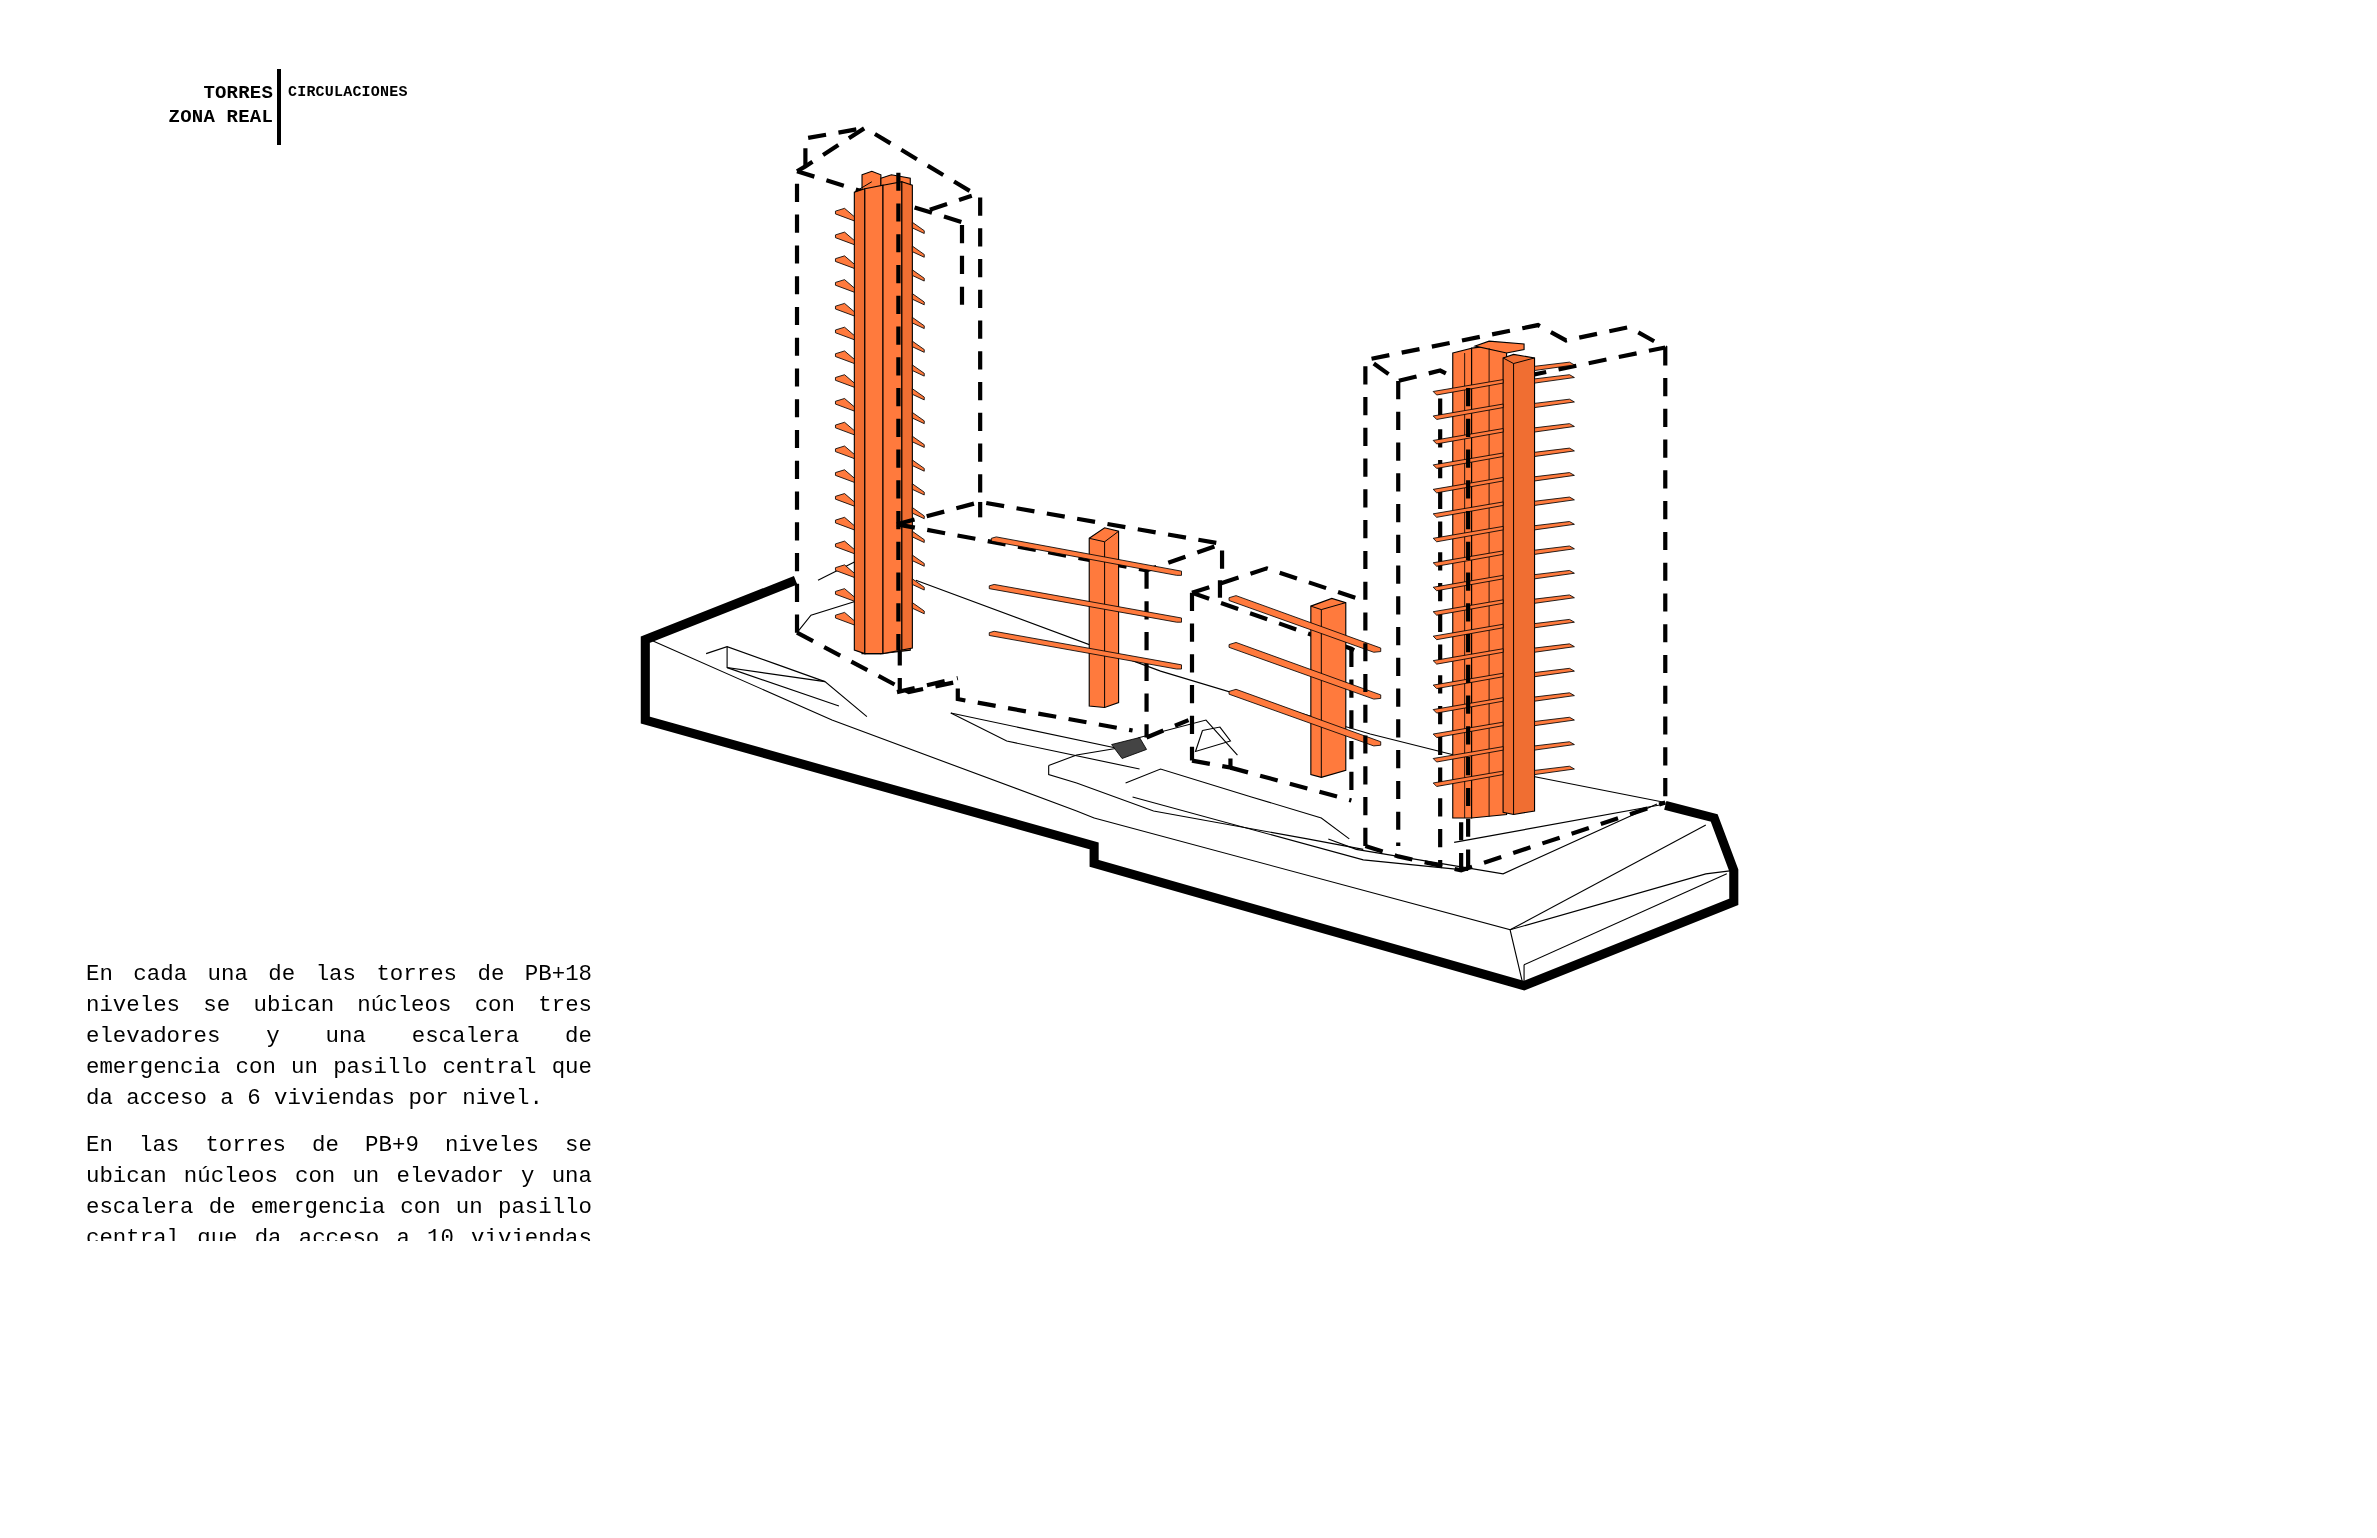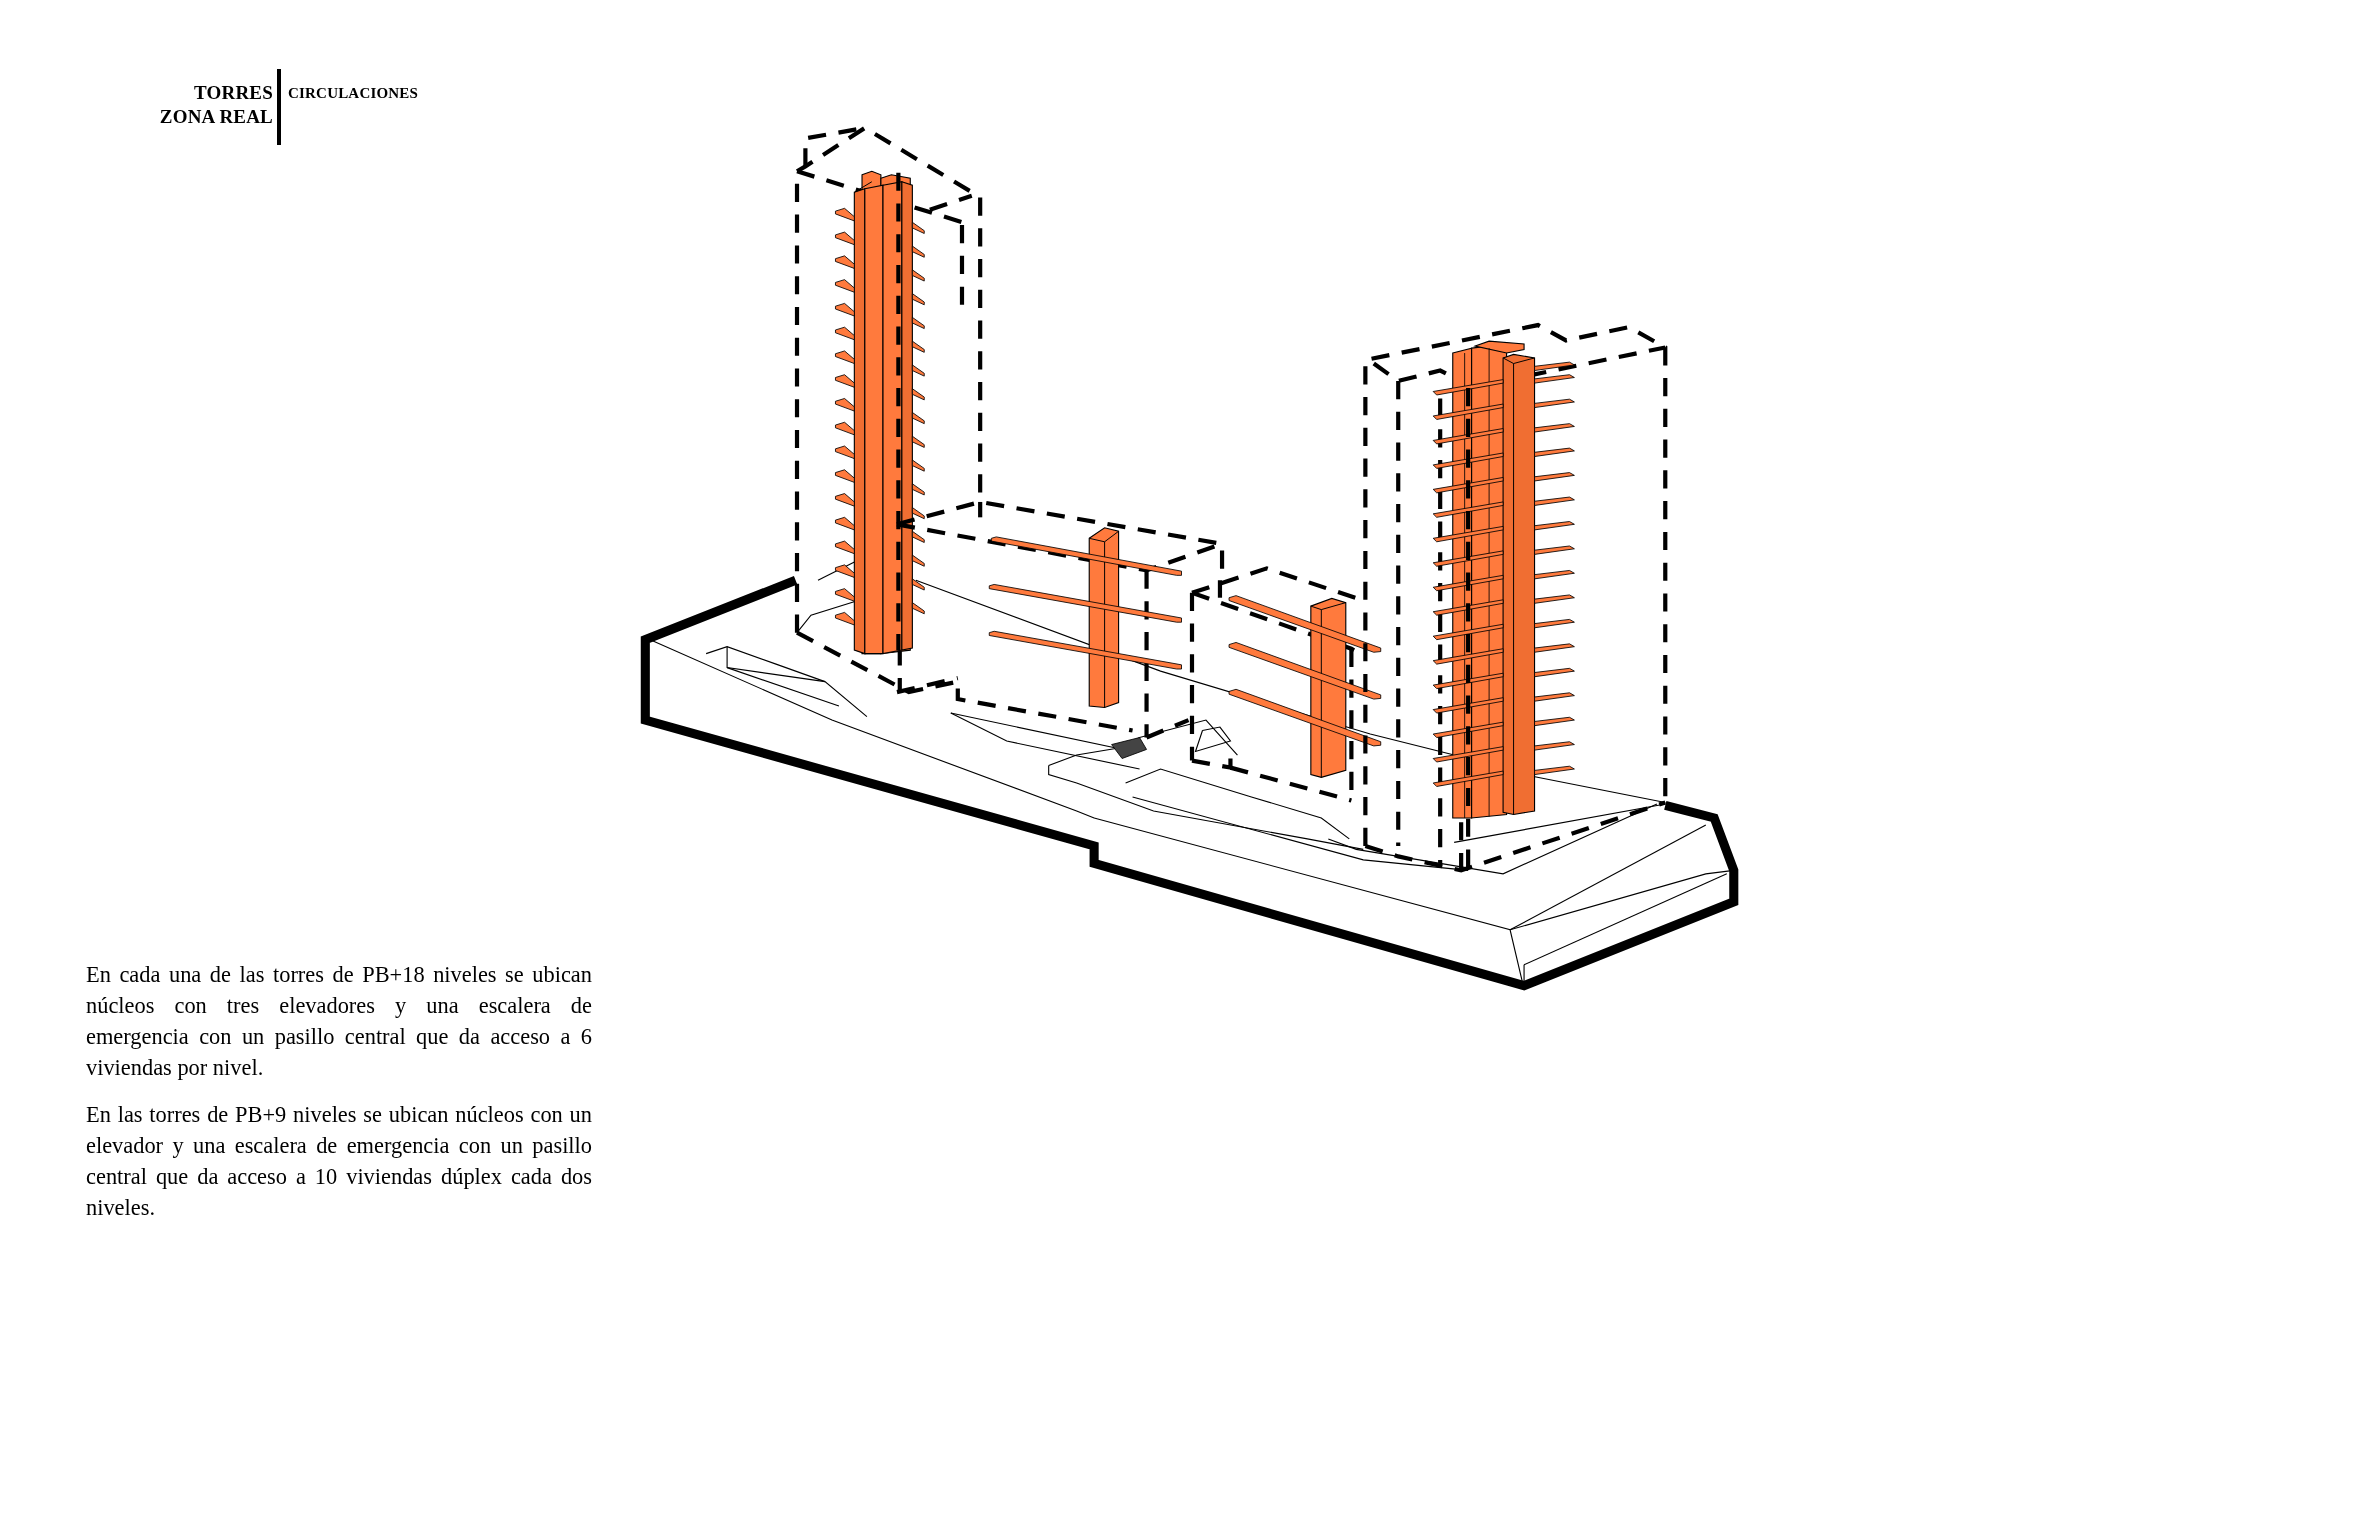--- a/index.html
+++ b/index.html
@@ -1,16 +1,16 @@
 <!DOCTYPE html>
 <html style="font-size:11.2px"><head>
 <meta charset="utf-8">
 <style>
   html, body { margin:0; padding:0; background:#ffffff; }
-  #page { position:relative; width:2377px; height:1241px; background:#ffffff; overflow:hidden; font-family:Liberation Serif, serif; color:#000; }
+  #page { position:relative; width:2377px; height:1241px; background:#ffffff; overflow:hidden; font-family:Liberation Mono, monospace; color:#000; }
   .hdr-left { position:absolute; top:81px; left:126px; width:147px; text-align:right; font-weight:bold; font-size:19px; line-height:24px; letter-spacing:0.2px; }
   .hdr-bar { position:absolute; left:277px; top:69px; width:4.2px; height:76px; background:#000; }
   .hdr-right { position:absolute; left:288px; top:81px; font-weight:bold; font-size:15px; line-height:24px; letter-spacing:0.2px; }
   .body-text { position:absolute; left:70px; top:943px; width:538px; font-size:22.4px; line-height:31px; text-align:justify; }
   .body-text p { margin:16px; }
   .page-num { position:absolute; left:2247px; top:1468px; width:130px; height:29px; background:#000; color:#fff; font-size:24px; font-style:italic; line-height:29px; }
   .page-num span { position:absolute; left:14px; top:0; }
   #diagram { position:absolute; left:0; top:0; width:2377px; height:1538px; }
   .dash { fill:none; stroke:#000; stroke-width:6; stroke-dasharray:26 18; }
   .thin { fill:none; stroke:#000; stroke-width:1.6; }

